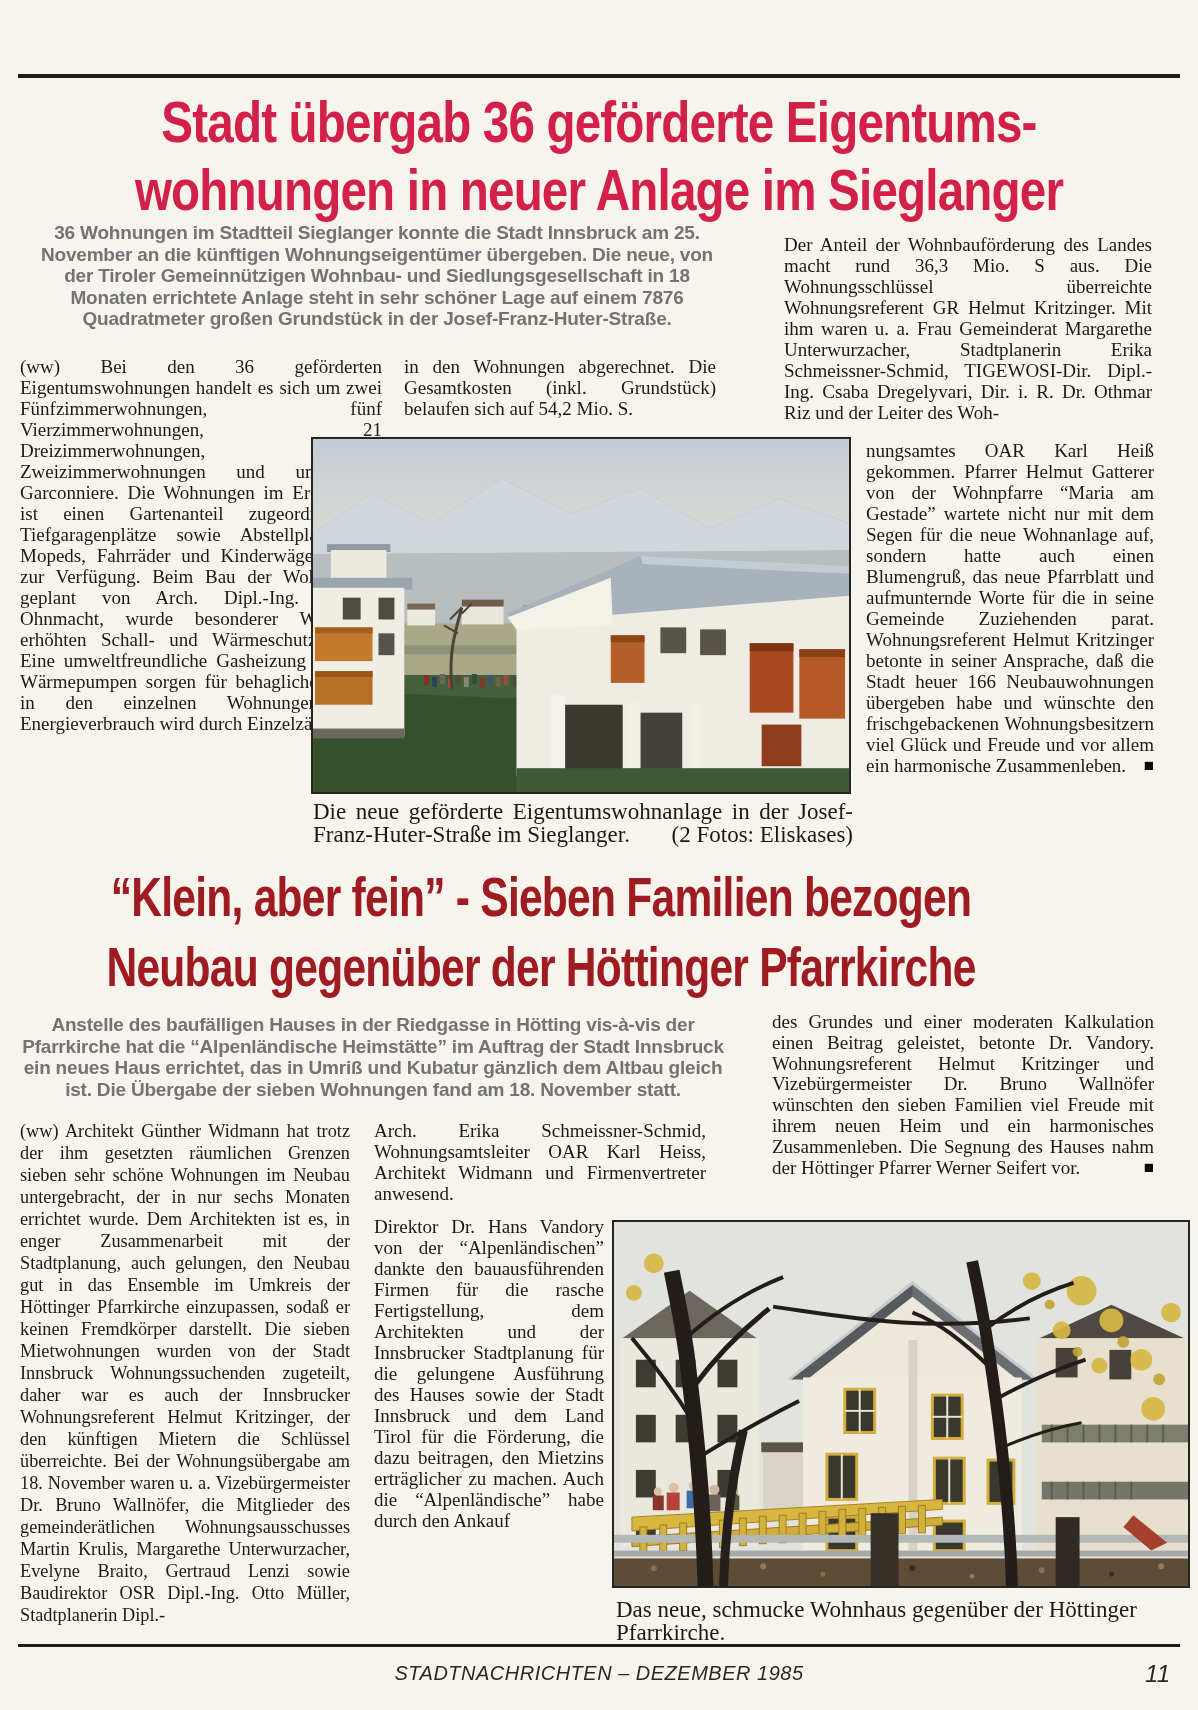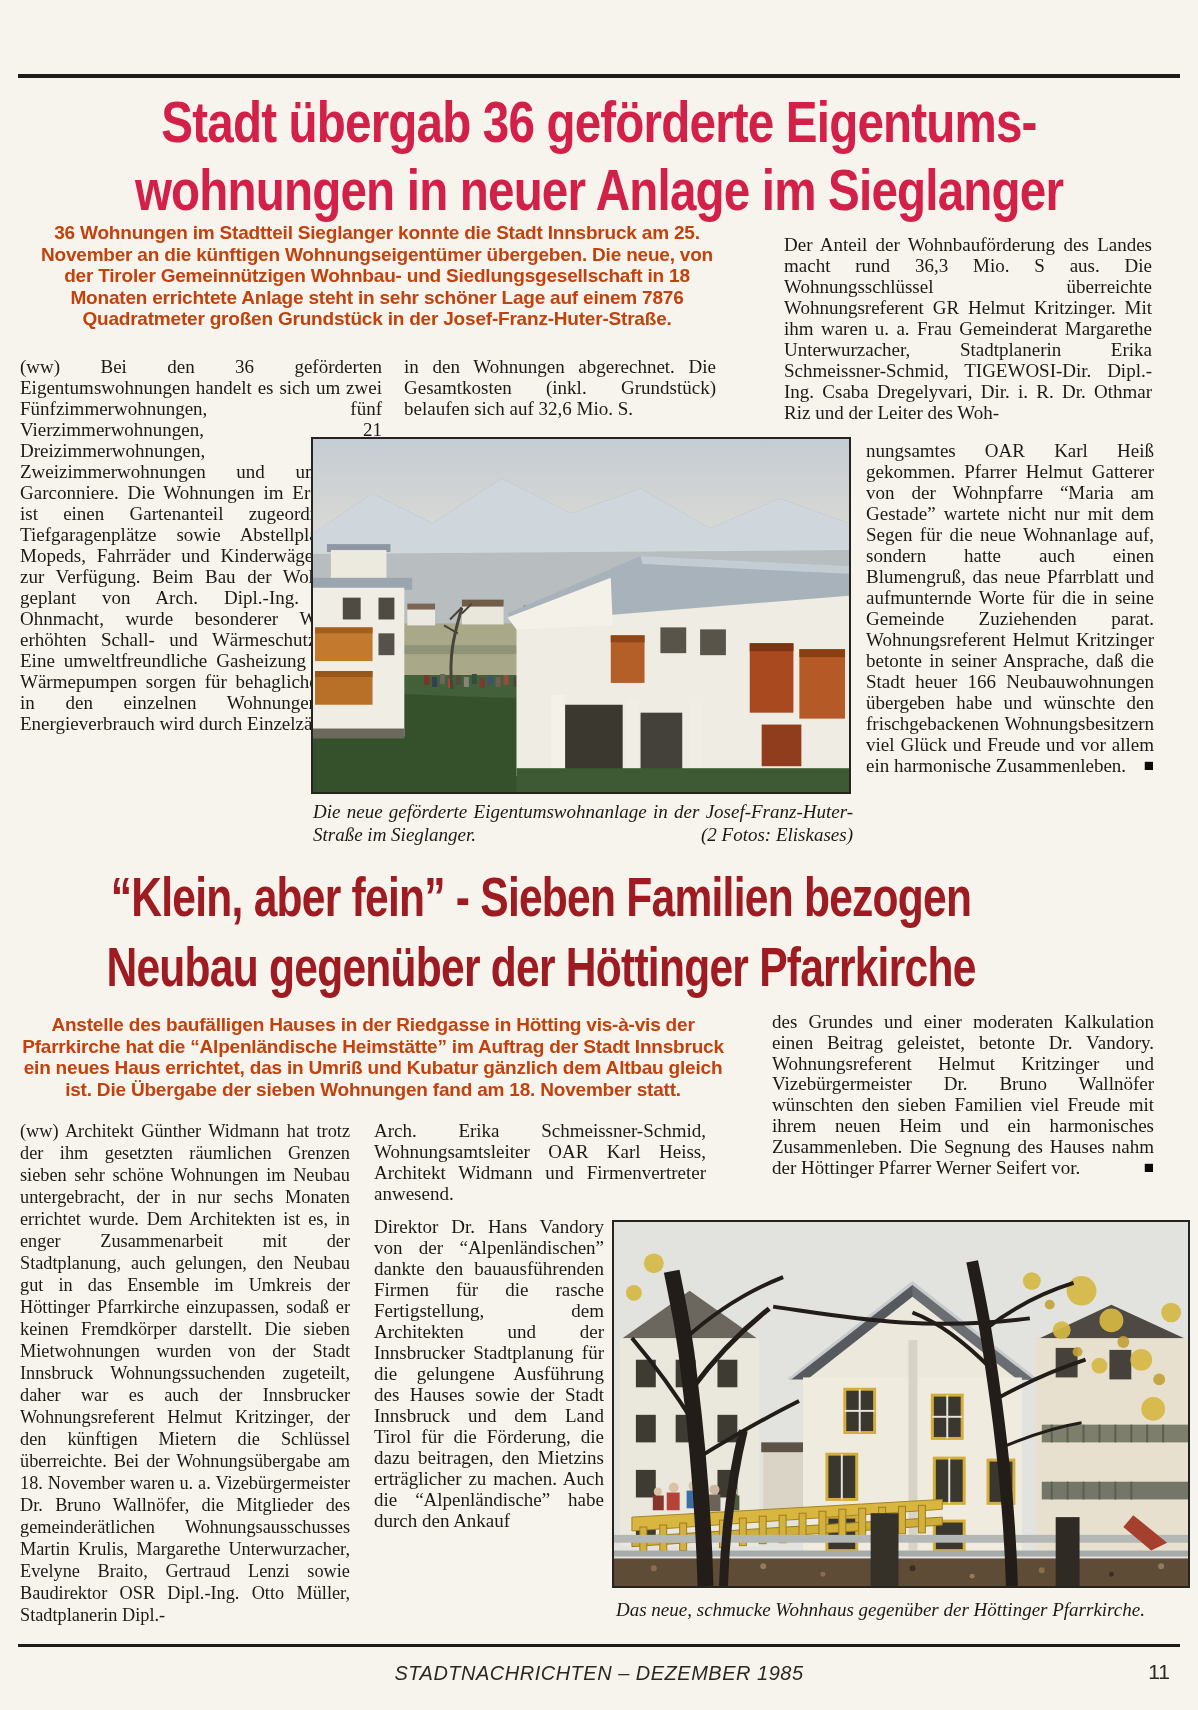--- a/index.html
+++ b/index.html
@@ -13,21 +13,21 @@
   .footer-rule{left:18px;top:1644px;width:1162px;height:3px;}
 
   .headline{position:absolute;margin:0;text-align:center;
     font-family:"Liberation Sans","DejaVu Sans",sans-serif;font-weight:700;}
   .headline .hline{display:block;white-space:nowrap;letter-spacing:-1px;}
   .h1{left:0;top:88px;width:1198px;font-size:58px;line-height:68px;}
   .h1 .hline{transform:scaleX(.82);transform-origin:50% 50%;}
   .h2{left:-58px;top:862px;width:1198px;font-size:56px;line-height:70px;}
   .h2 .hline{transform:scaleX(.76);transform-origin:50% 50%;}
 
-  .lead{position:absolute;margin:0;text-align:center;color:#c2410c;
+  .lead{position:absolute;margin:0;text-align:center;color:#737373;
     font-family:"Liberation Sans","DejaVu Sans",sans-serif;font-weight:700;
     font-size:19px;line-height:21.6px;letter-spacing:-.2px;}
   .lead1{left:30px;top:222px;width:694px;}
   .lead2{left:22px;top:1014px;width:702px;}
 
   .serif{position:absolute;margin:0;font-size:19px;line-height:21px;
     text-align:justify;}
   .a1c1{left:20px;top:356px;width:362px;}
   .a1c2{left:404px;top:356px;width:312px;}
   .a1c3a{left:784px;top:234px;width:368px;}
@@ -37,48 +37,48 @@
   .a2c2b{left:374px;top:1216px;width:230px;}
   .a2c3{left:772px;top:1012px;width:382px;line-height:20.8px;}
 
   .endmark{float:right;font-style:normal;font-size:17px;color:#0c0b09;}
 
   figure{position:absolute;margin:0;border:2px solid #26241f;background:#cfd3d2;}
   .photo1{left:311px;top:437px;width:536px;height:353px;}
   .photo2{left:612px;top:1220px;width:574px;height:364px;}
   figure svg{display:block;width:100%;height:100%;}
 
-  .caption{position:absolute;font-style:italic;font-size:19px;line-height:23px;color:#1b1915;}
+  .caption{position:absolute;font-size:23px;line-height:23px;color:#1b1915;}
   .cap1{left:313px;top:800px;width:540px;text-align:justify;}
   .cap2{left:616px;top:1598px;width:574px;}
   .credit{float:right;}
 
   .footer-line{position:absolute;left:0;top:1662px;width:1198px;text-align:center;
     font-family:"Liberation Sans","DejaVu Sans",sans-serif;font-style:italic;
     font-size:20px;letter-spacing:.5px;color:#2a2823;}
   .page-number{position:absolute;right:28px;top:1660px;
-    font-family:"Liberation Sans","DejaVu Sans",sans-serif;
-    font-size:21px;color:#2a2823;}
+    font-family:"Liberation Sans","DejaVu Sans",sans-serif;font-style:italic;
+    font-size:24px;color:#2a2823;}
 </style>
 </head>
 <body>
 
 <div class="page">
 
   <div class="rule top-rule"></div>
 
   <h1 class="headline h1" style="color: rgb(211, 32, 73);">
     <span class="hline">Stadt übergab 36 geförderte Eigentums-</span>
     <span class="hline">wohnungen in neuer Anlage im Sieglanger</span>
   </h1>
 
   <p class="lead lead1">36 Wohnungen im Stadtteil Sieglanger konnte die Stadt Innsbruck am 25. November an die künftigen Wohnungseigentümer übergeben. Die neue, von der Tiroler Gemeinnützigen Wohnbau- und Siedlungsgesellschaft in 18 Monaten errichtete Anlage steht in sehr schöner Lage auf einem 7876 Quadratmeter großen Grundstück in der Josef-Franz-Huter-Straße.</p>
 
   <p class="serif a1c1">(ww) Bei den 36 geförderten Eigentumswohnungen handelt es sich um zwei Fünfzimmerwohnungen, fünf Vierzimmerwohnungen, 21 Dreizimmerwohnungen, sieben Zweizimmerwohnungen und um eine Garconniere. Die Wohnungen im Erdgeschoß ist einen Gartenanteil zugeordnet. 36 Tiefgaragenplätze sowie Abstellplätze für Mopeds, Fahrräder und Kinderwägen stehen zur Verfügung. Beim Bau der Wohnanlage, geplant von Arch. Dipl.-Ing. Helmut Ohnmacht, wurde besonderer Wert auf erhöhten Schall- und Wärmeschutz gelegt. Eine umweltfreundliche Gasheizung und vier Wärmepumpen sorgen für behagliche Wärme in den einzelnen Wohnungen. Der Energieverbrauch wird durch Einzelzähler</p>
-  <p class="serif a1c2">in den Wohnungen abgerechnet. Die Gesamtkosten (inkl. Grundstück) belaufen sich auf 32,6 Mio. S.</p>
+  <p class="serif a1c2">in den Wohnungen abgerechnet. Die Gesamtkosten (inkl. Grundstück) belaufen sich auf 54,2 Mio. S.</p>
   <p class="serif a1c3a">Der Anteil der Wohnbauförderung des Landes macht rund 36,3 Mio. S aus. Die Wohnungsschlüssel überreichte Wohnungsreferent GR Helmut Kritzinger. Mit ihm waren u. a. Frau Gemeinderat Margarethe Unterwurzacher, Stadtplanerin Erika Schmeissner-Schmid, TIGEWOSI-Dir. Dipl.-Ing. Csaba Dregelyvari, Dir. i. R. Dr. Othmar Riz und der Leiter des Woh-</p>
   <p class="serif a1c3b">
     <span>nungsamtes OAR Karl Heiß gekommen. Pfarrer Helmut Gatterer von der Wohnpfarre “Maria am Gestade” wartete nicht nur mit dem Segen für die neue Wohnanlage auf, sondern hatte auch einen Blumengruß, das neue Pfarrblatt und aufmunternde Worte für die in seine Gemeinde Zuziehenden parat. Wohnungsreferent Helmut Kritzinger betonte in seiner Ansprache, daß die Stadt heuer 166 Neubauwohnungen übergeben habe und wünschte den frischgebackenen Wohnungsbesitzern viel Glück und Freude und vor allem ein harmonische Zusammenleben.</span>
     <span class="endmark">■</span>
   </p>
 
   <figure class="photo1">
     <svg viewBox="0 0 540 356" preserveAspectRatio="none">
       <defs>
         <linearGradient id="sky1" x1="0" y1="0" x2="0" y2="1">

